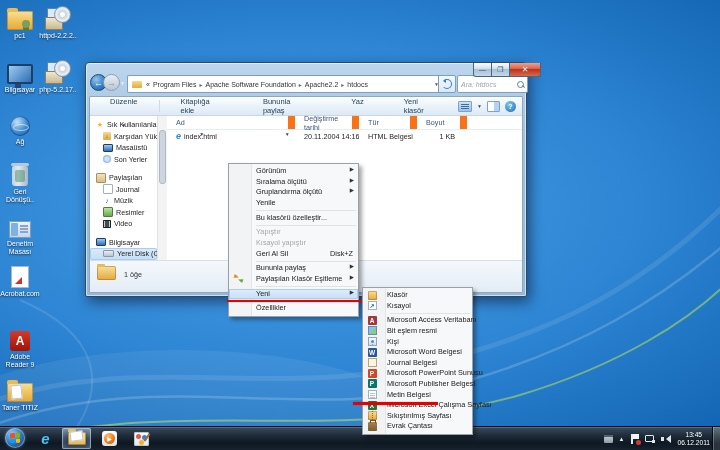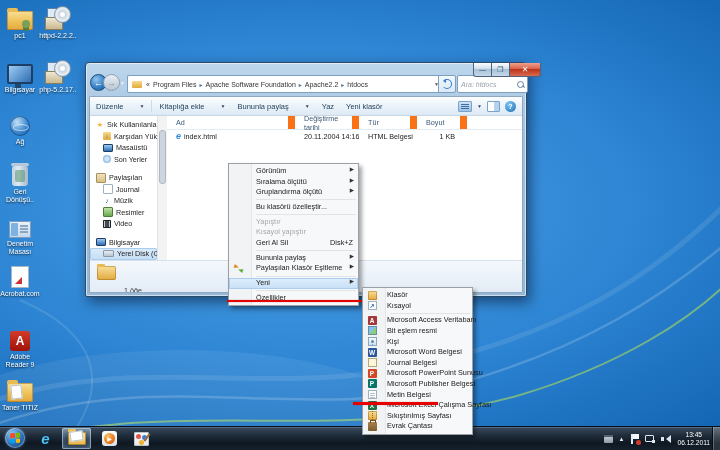--- a/index.html
+++ b/index.html
@@ -65,21 +65,21 @@
   .refresh-glyph{width:8px;height:8px;border:1.5px solid #2d7dd2;border-radius:50%;border-left-color:transparent;position:relative}
   .refresh-glyph::after{content:"";position:absolute;left:-2px;top:-1px;border:2px solid transparent;border-right:3px solid #2d7dd2}
   .searchbox{position:absolute;left:371px;top:12px;width:63px;height:16px;background:#fff;border:1px solid #7ea0bf;border-radius:2px;
     display:flex;align-items:center;font-size:7px;color:#9aa4ad;font-style:italic;padding:0 3px;overflow:hidden}
   .mag{margin-left:auto;width:5px;height:5px;border:1.2px solid #5f7fa0;border-radius:50%;position:relative;flex:none}
   .mag::after{content:"";position:absolute;left:4px;top:4px;width:3px;height:1.2px;background:#5f7fa0;transform:rotate(45deg)}
 
   .inner{position:absolute;left:3px;top:33px;right:3px;bottom:3px;background:#fff;border:1px solid #8fa8bf;border-radius:1px;overflow:hidden}
   .toolbar{position:absolute;left:0;right:0;top:0;height:18px;background:linear-gradient(#fdfefe,#eaf3fa 50%,#dde9f5);
     border-bottom:1px solid #c7d7e6;display:flex;align-items:center;font-size:7.5px;color:#1e3c55}
-  .tb-item{display:flex;align-items:center;gap:16px;padding:0 6px;height:100%;}
+  .tb-item{display:flex;align-items:center;gap:16px;padding:0 20px;height:100%;flex-direction:column;}
   .tb-caret{font-size:5px;color:#446}
   .tb-sep{width:1px;height:12px;background:#ccdbe9;margin:0 1px}
   .tb-right{margin-left:auto;display:flex;align-items:center;gap:5px;padding-right:6px}
   .view-icon{width:12px;height:9px;background:linear-gradient(#cfe3f5,#9cc3e8);border:1px solid #7ba2c8;border-radius:1px;position:relative}
   .view-icon::after{content:"";position:absolute;left:2px;top:2px;width:8px;height:1px;background:#3f6f9e;box-shadow:0 2px 0 #3f6f9e,0 4px 0 #3f6f9e}
   .pane-icon{width:11px;height:9px;border:1px solid #7ba2c8;border-radius:1px;background:linear-gradient(90deg,#fff 55%,#b5d3ef 55%)}
   .help-icon{width:11px;height:11px;border-radius:50%;background:radial-gradient(circle at 35% 30%,#7ec3f2,#1f70b8);color:#fff;
     font-size:7px;display:flex;align-items:center;justify-content:center;font-weight:bold}
 
   .content{position:absolute;left:0;right:0;top:19px;bottom:27px;display:flex;overflow:hidden}
@@ -409,37 +409,40 @@
               </div>
               <div class="file-cell" style="width: 64px; box-sizing: border-box;">20.11.2004 14:16</div>
               <div class="file-cell" style="width: 58px; box-sizing: border-box;">HTML Belgesi</div>
               <div class="file-cell size" style="width: 50px; box-sizing: border-box;">1 KB</div>
             </div>
           </div>
       </div>
     </div>
     <div class="statusbar">
       <span class="status-folder"></span>
-      <span style="margin-top:21px">1 öğe</span>
+      <span style="margin-top:5px">1 öğe</span>
     </div>
   </div>
 </div>
 
 <div class="menu ctx" id="ctx-menu">
     <div class="m-item">
       <span>Görünüm</span>
       <span class="m-arrow">▶</span>
     </div>
     <div class="m-item">
       <span>Sıralama ölçütü</span>
       <span class="m-arrow">▶</span>
     </div>
     <div class="m-item">
       <span>Gruplandırma ölçütü</span>
       <span class="m-arrow">▶</span>
+    </div>
+    <div class="m-item">
+      <span>Yenile</span>
     </div>
     <div class="m-sep"></div>
     <div class="m-item">
       <span>Bu klasörü özelleştir...</span>
     </div>
     <div class="m-sep"></div>
     <div class="m-item disabled">
       <span>Yapıştır</span>
     </div>
     <div class="m-item disabled">

